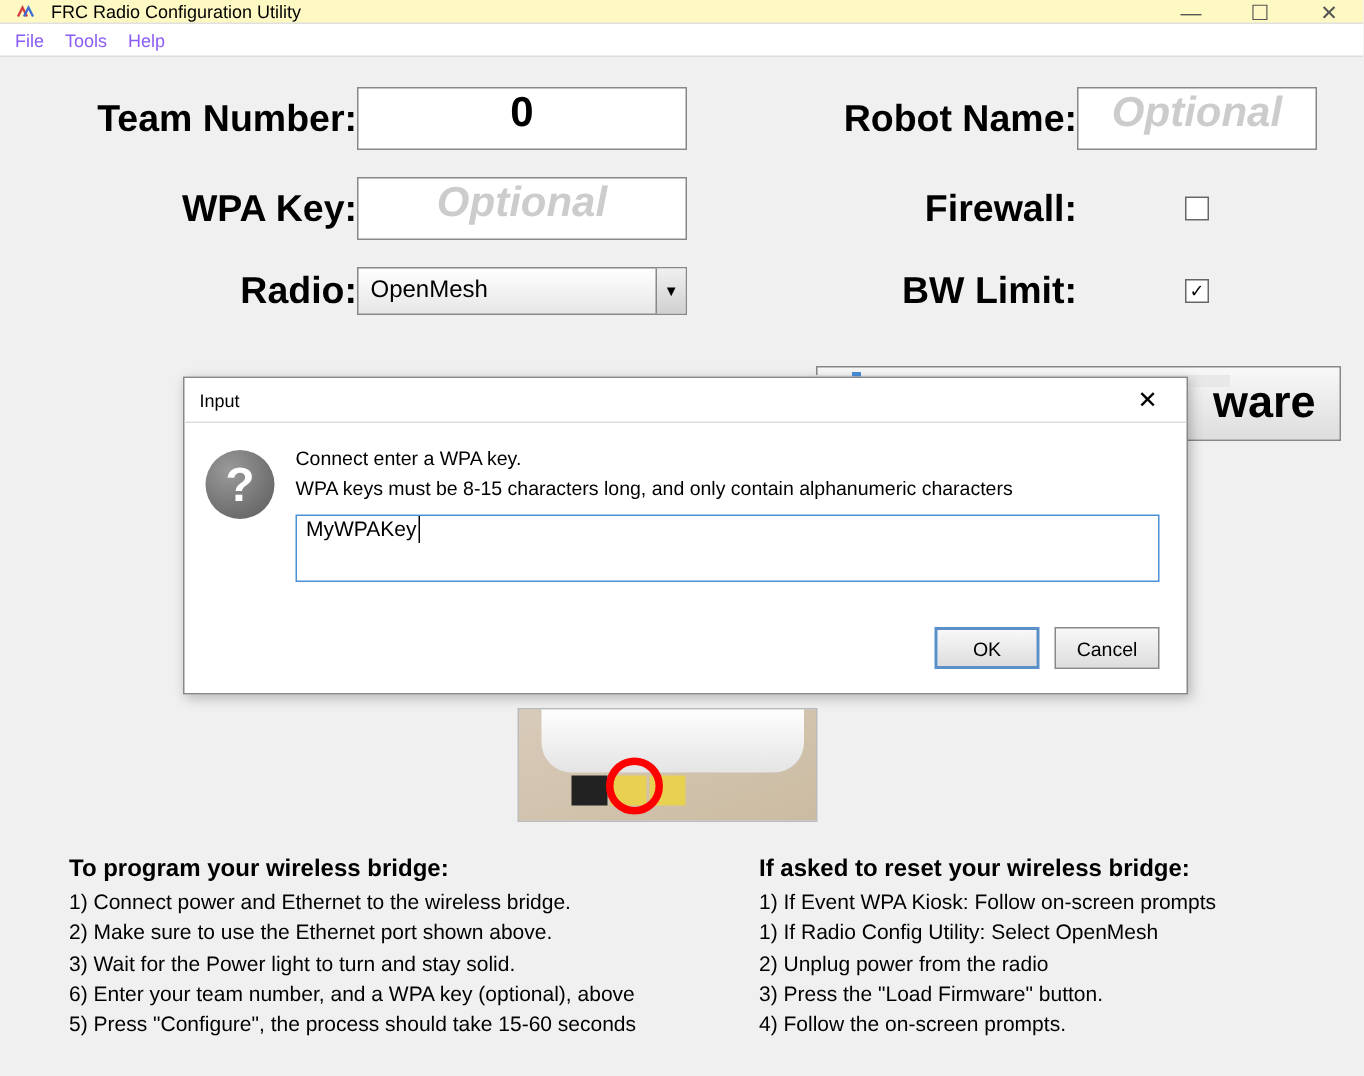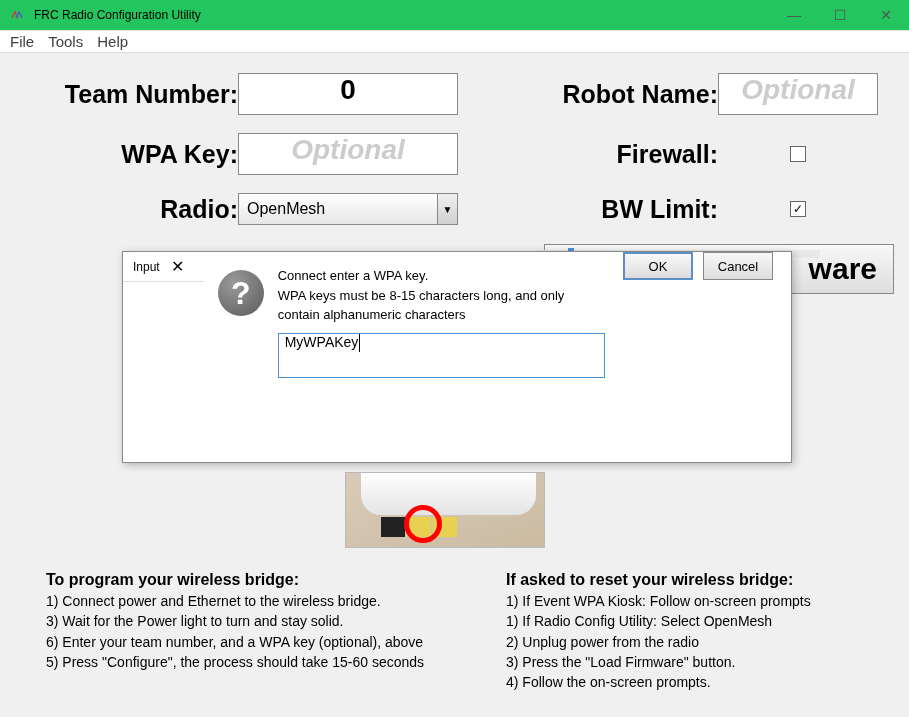--- a/index.html
+++ b/index.html
@@ -6,22 +6,22 @@
   body {
     margin: 0;
     font-family: Tahoma, sans-serif;
     background: #f0f0f0;
     width: 909px;
     height: 717px;
     overflow: hidden;
     position: relative;
   }
   .titlebar {
-    height: 31px;
-    background: #22c55e;
+    height: 16px;
+    background: #fef9c3;
     border-bottom: 1px solid #e0e0e0;
     display: flex;
     align-items: center;
   }
   .titlebar-icon {
     width: 16px;
     height: 16px;
     margin: 0 8px 0 10px;
     display: inline-flex;
     align-items: center;
@@ -45,22 +45,22 @@
     color: #555;
   }
   .menubar {
     height: 22px;
     background: #fff;
     border-bottom: 1px solid #ddd;
     display: flex;
     align-items: center;
     padding: 0 10px;
     gap: 14px;
-    font-size: 15px;
-    color: #404040;
+    font-size: 12px;
+    color: #8b5cf6;
   }
   .menubar span { cursor: default; }
   .main {
     padding: 20px 8px;
   }
   .form-grid {
     display: grid;
     grid-template-columns: 230px 220px 60px 200px 160px;
     row-gap: 18px;
     align-items: center;
@@ -188,21 +188,21 @@
   .dialog {
     position: absolute;
     left: 122px;
     top: 251px;
     width: 670px;
     height: 212px;
     background: #fff;
     border: 1px solid #888;
     box-shadow: 2px 2px 8px rgba(0,0,0,0.25);
     display: flex;
-    flex-direction: row;
+    flex-direction: column;
   }
   .dlg-titlebar {
     height: 30px;
     display: flex;
     align-items: center;
     padding: 0 8px 0 10px;
     font-size: 12px;
     border-bottom: 1px solid #ddd;
   }
   .dlg-titlebar-text { flex: 1; }
@@ -351,20 +351,21 @@
     <div class="port-yellow"></div>
     <div class="port-yellow"></div>
   </div>
   <div class="red-circle"></div>
 </div>
 
 <div class="instructions">
   <div class="instr-col">
     <div class="instr-title">To program your wireless bridge:</div>
     <div>1) Connect power and Ethernet to the wireless bridge.</div>
+    <div>2) Make sure to use the Ethernet port shown above.</div>
     <div>3) Wait for the Power light to turn and stay solid.</div>
     <div>6) Enter your team number, and a WPA key (optional), above</div>
     <div>5) Press "Configure", the process should take 15-60 seconds</div>
   </div>
   <div class="instr-col">
     <div class="instr-title">If asked to reset your wireless bridge:</div>
     <div>1) If Event WPA Kiosk: Follow on-screen prompts</div>
     <div>1) If Radio Config Utility: Select OpenMesh</div>
     <div>2) Unplug power from the radio</div>
     <div>3) Press the "Load Firmware" button.</div>

